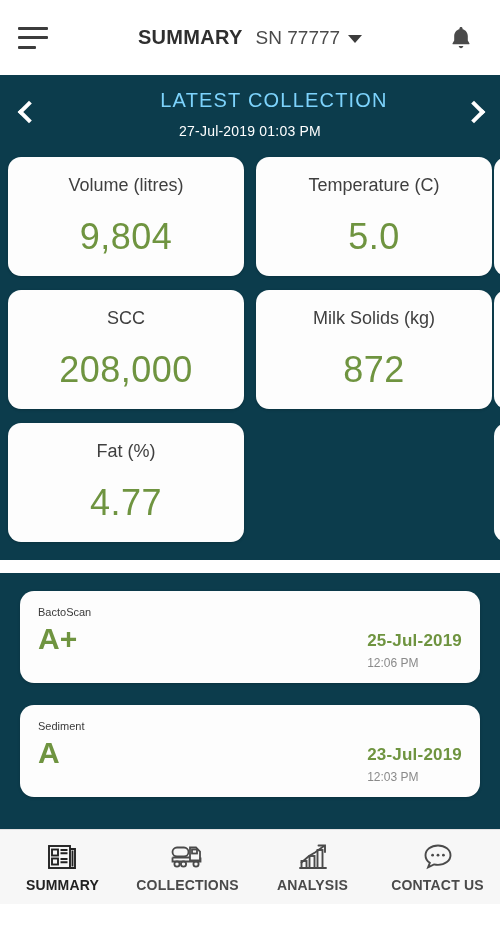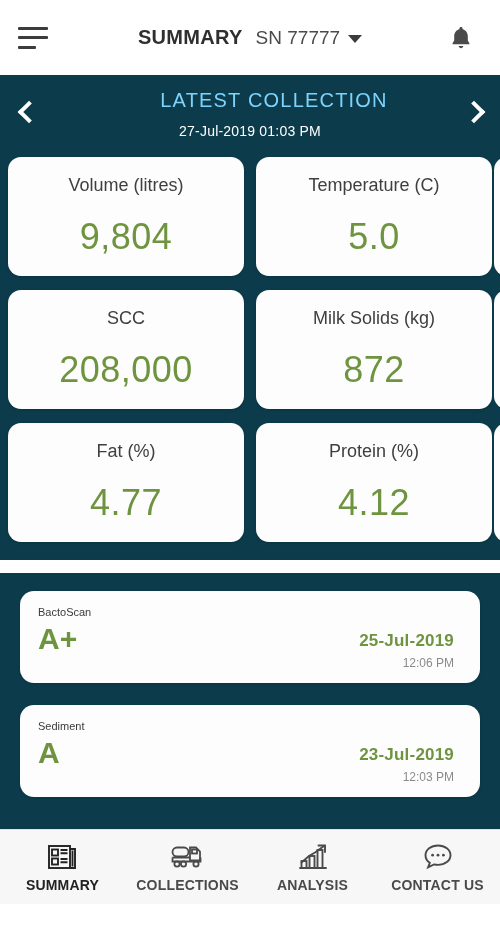--- a/index.html
+++ b/index.html
@@ -165,22 +165,21 @@
     box-shadow:0 1px 3px rgba(0,0,0,.18);
   }
   .test-name {
     font-size:11px; color:#3a3a3a; font-weight:400;
   }
   .test-grade {
     font-size:30px; font-weight:bold; color:#6f9440;
     margin-top:6px; line-height:1;
   }
   .test-meta {
-    position:absolute; right:26px; bottom:13px;
-    text-align:right;
+    position:absolute; right:18px; bottom:13px;
   }
   .test-date {
     font-size:17px; font-weight:bold; color:#6f9440;
     letter-spacing:.2px;
   }
   .test-time {
     font-size:12px; color:#8a8a8a; margin-top:5px;
   }
 
   
@@ -256,24 +255,20 @@
           <div class="metric-label">SCC</div>
           <div class="metric-value">208,000</div>
         </div>
         <div class="metric-card">
           <div class="metric-label">Milk Solids (kg)</div>
           <div class="metric-value">872</div>
         </div>
         <div class="metric-card">
           <div class="metric-label">Fat (%)</div>
           <div class="metric-value">4.77</div>
-        </div>
-        <div class="metric-card">
-          <div class="metric-label">Protein (%)</div>
-          <div class="metric-value">4.12</div>
         </div>
       </div>
     <div class="peek">
       <div></div>
       <div></div>
       <div></div>
     </div>
   </div>
 
   <div class="section-gap"></div>

